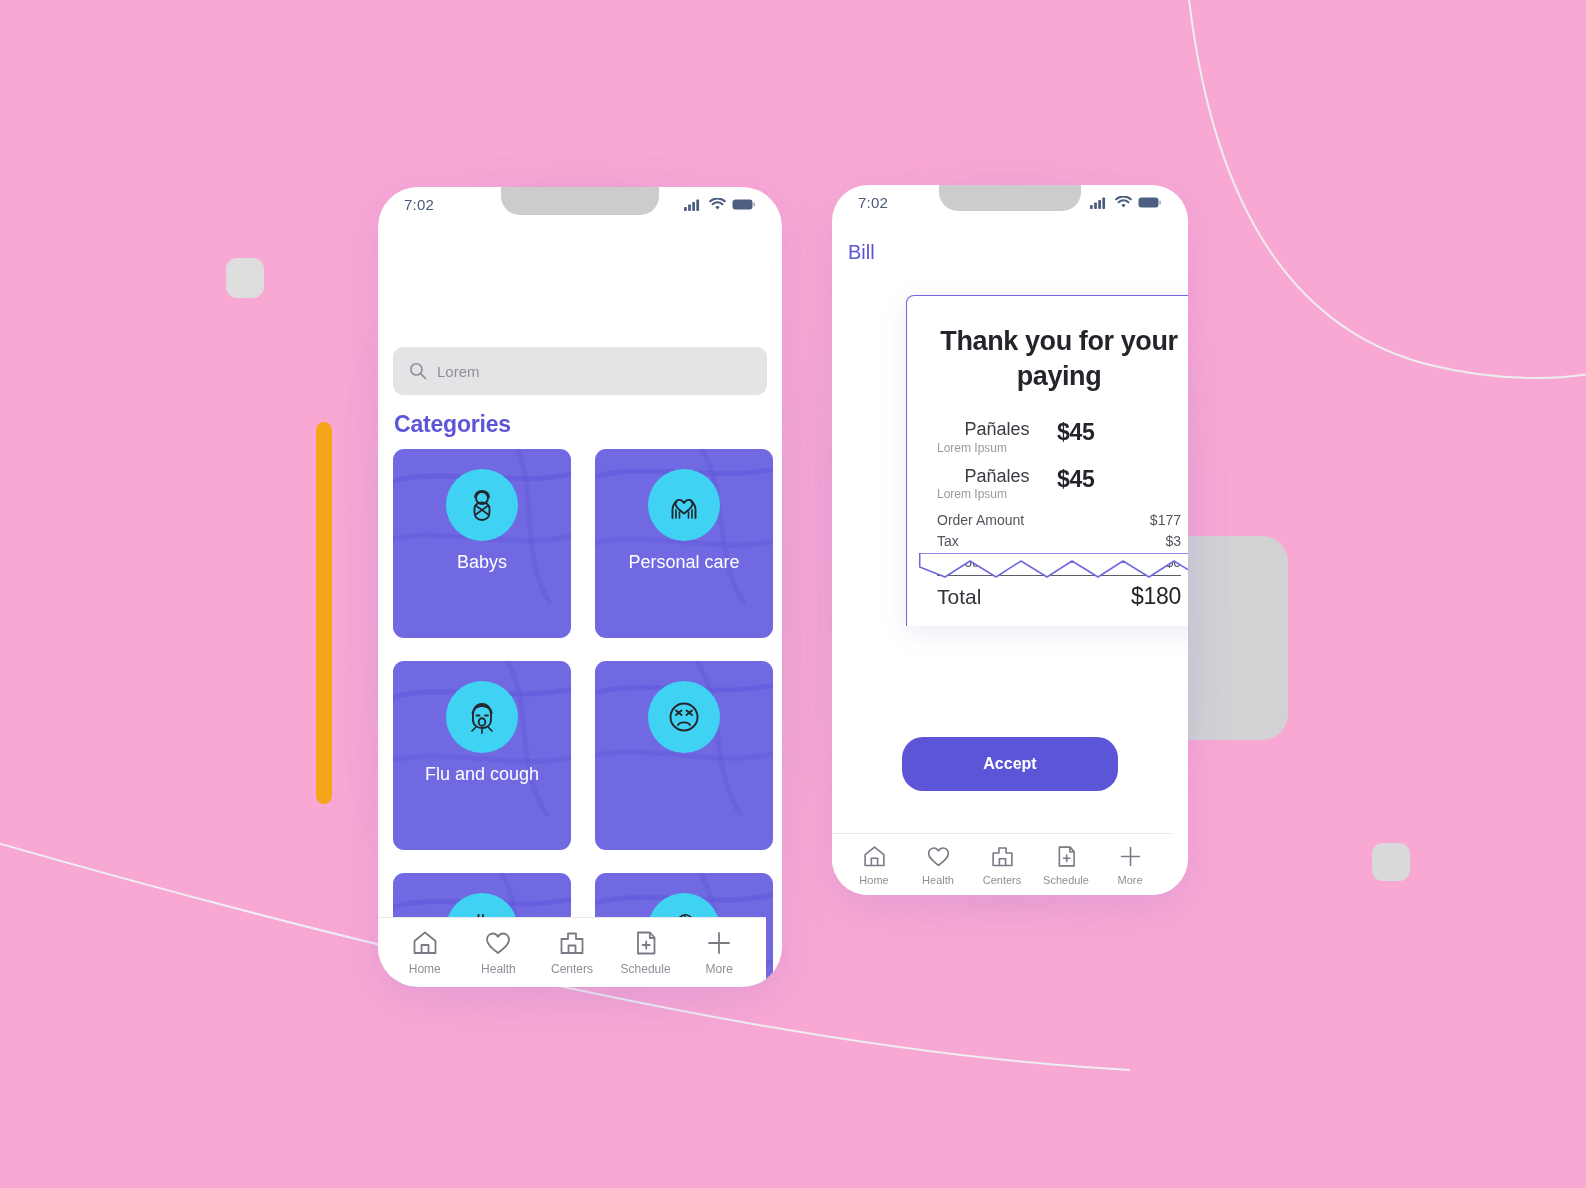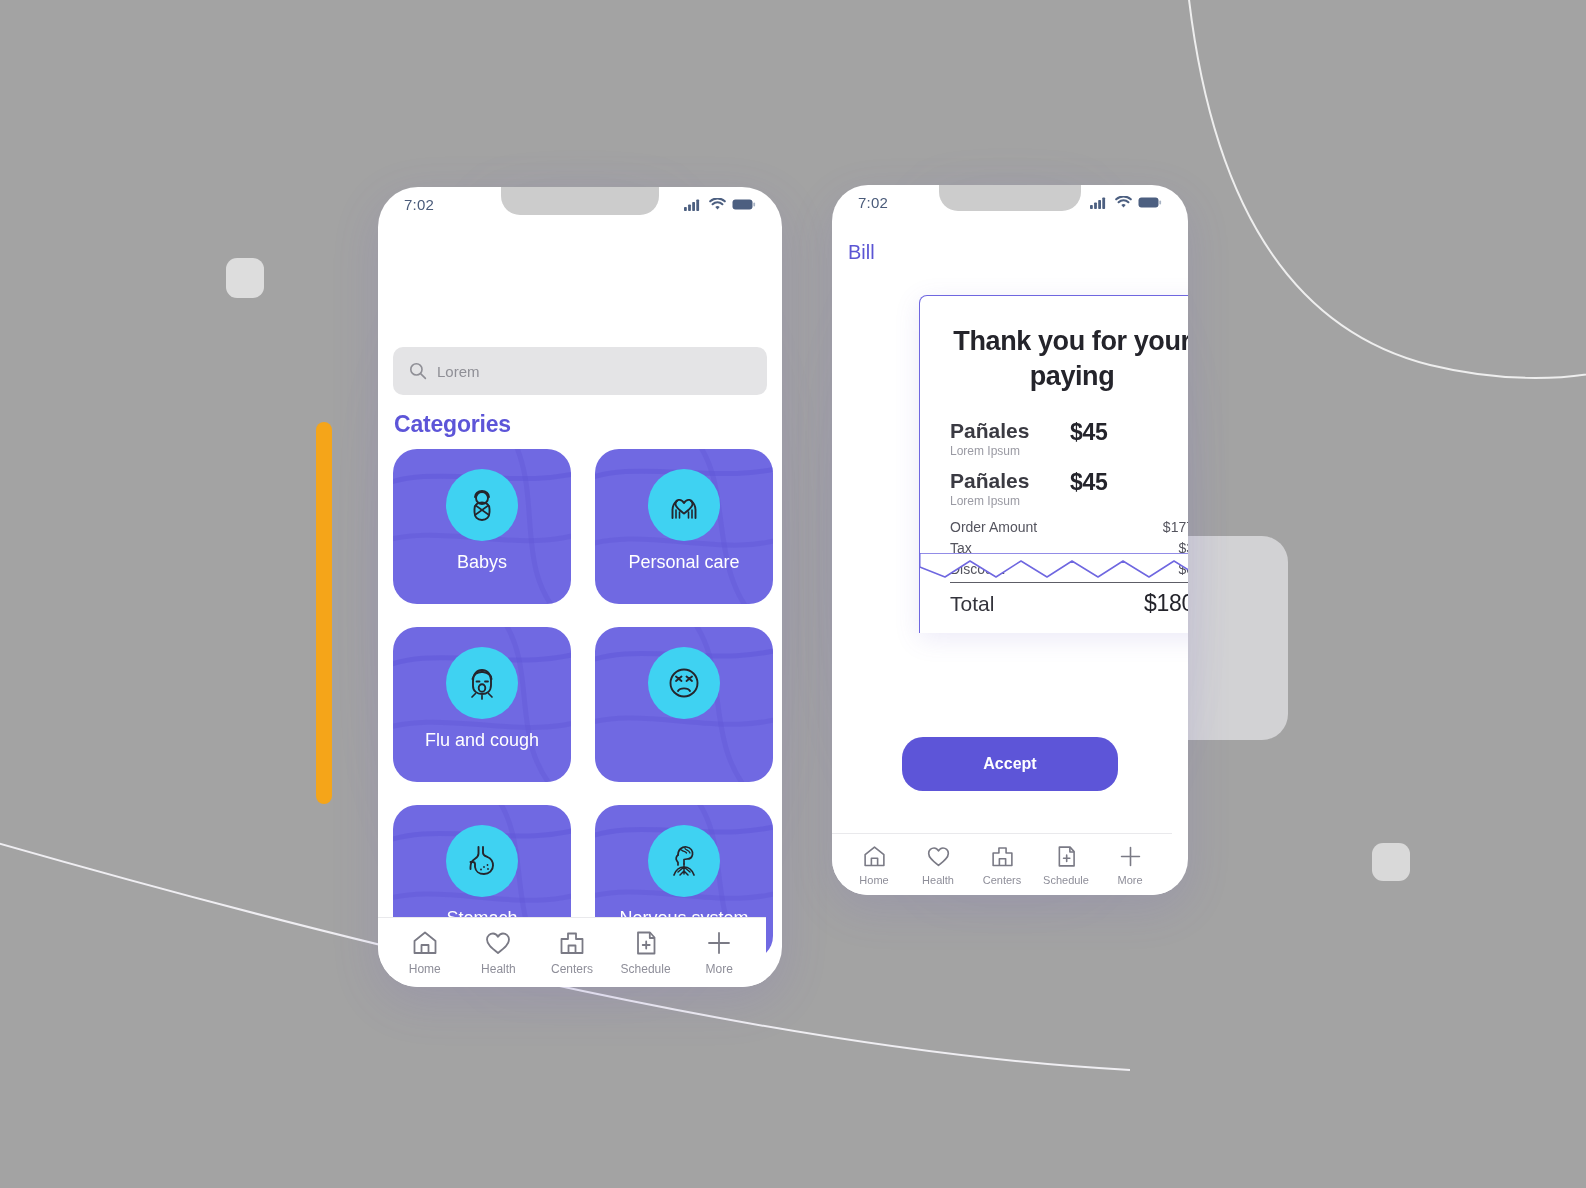--- a/index.html
+++ b/index.html
@@ -5,21 +5,21 @@
   html, body {
     margin: 0; padding: 0;
     width: 1586px; height: 1188px;
     overflow: hidden;
     background: #ffffff;
     font-family: "Liberation Sans", sans-serif;
   }
   #stage {
     position: relative;
     width: 1586px; height: 1188px;
-    background: #a3a3a3;
+    background: #f9a8d4;
     overflow: hidden;
   }
 
   
   .bg-svg { position: absolute; left: 0; top: 0; width: 1586px; height: 1188px; pointer-events: none; }
 
   .gray-sq-left {
     position: absolute; left: 226px; top: 258px;
     width: 38px; height: 40px; border-radius: 11px;
     background: #dddddd;
@@ -123,22 +123,22 @@
     letter-spacing: -0.2px;
   }
   .cat-grid {
     position: absolute; left: 15px; top: 262px;
     width: 380px;
     display: grid; grid-template-columns: 178px 178px;
     gap: 23px 24px;
   }
   .cat-card {
     position: relative;
-    width: 178px; height: 155px;
-    border-radius: 24px;
+    width: 178px; height: 189px;
+    border-radius: 11px;
     background: #7069e2;
     overflow: hidden;
     display: flex; flex-direction: column;
     align-items: center; cursor: pointer;
   }
   .cat-card .arcs { position: absolute; inset: 0; }
   .cat-icon-circle {
     position: relative;
     margin-top: 20px;
     width: 72px; height: 72px; border-radius: 50%;
@@ -170,21 +170,21 @@
   }
   .nav-label { font-size: 12px; color: #8e8e99; }
   #phone2 .nav-label { font-size: 11px; }
 
   
   .p2-bill {
     position: absolute; left: 16px; top: 56px;
     font-size: 20px; color: #5b55d4; font-weight: 400;
   }
   .receipt {
-    position: absolute; left: 87px; top: 110px;
+    position: absolute; left: 74px; top: 110px;
     width: 306px;
     background: #ffffff;
     border: 1.5px solid #6f67e0;
     border-bottom: none;
     border-radius: 8px 8px 0 0;
     box-sizing: border-box;
     padding: 28px 30px 16px 30px;
     box-shadow: 0 6px 26px rgba(110,96,200,0.13);
   }
   .receipt-title {
@@ -192,22 +192,23 @@
     text-align: center; line-height: 1.28;
     letter-spacing: -0.4px;
   }
   .items { margin-top: 26px; }
   .item-row {
     display: flex; align-items: flex-start;
     margin-bottom: 11px;
   }
   .item-left { width: 120px; }
   .item-name {
-    font-size: 21px; font-weight: 700; color: #3a3a42;
+    font-size: 18px; font-weight: 400; color: #3a3a42;
     line-height: 1.15;
+    text-align: center;
   }
   .item-sub {
     font-size: 12px; color: #9a9aa3; margin-top: 1px;
   }
   .item-price {
     font-size: 23px; font-weight: 700; color: #24242b;
     letter-spacing: -0.3px;
   }
   .totals { margin-top: 10px; }
   .total-row {

